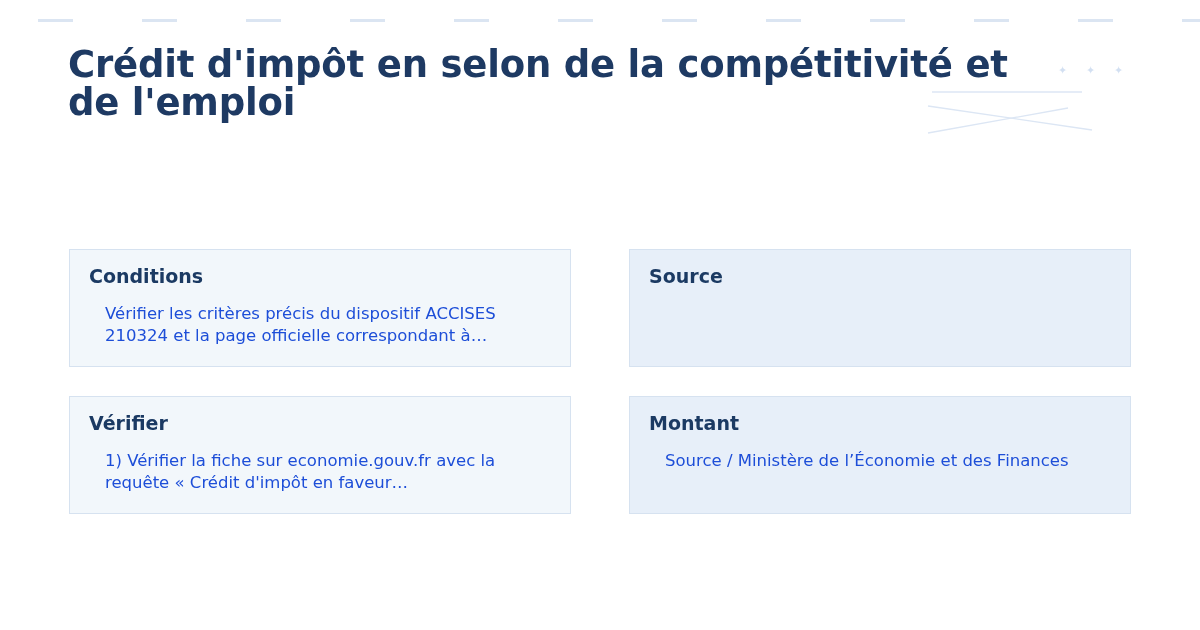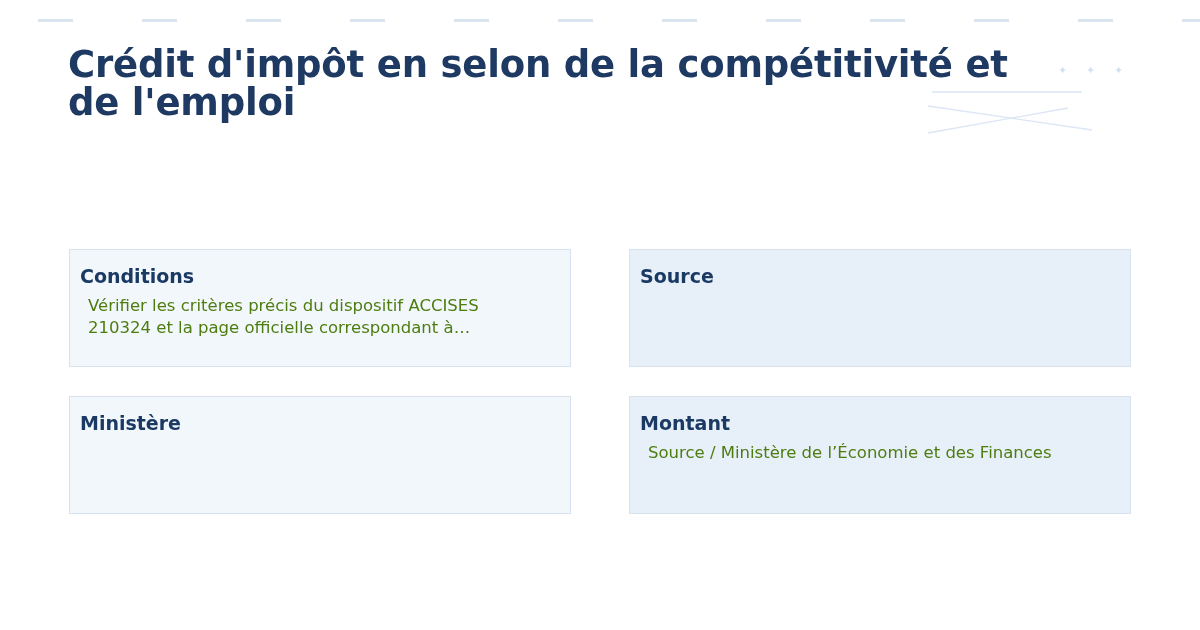--- a/index.html
+++ b/index.html
@@ -84,39 +84,39 @@
     width: 1062px;
     display: grid;
     grid-template-columns: 502px 502px;
     grid-column-gap: 58px;
     grid-row-gap: 29px;
   }
 
   .card {
     box-sizing: border-box;
     height: 118px;
-    padding: 15px 19px 14px 10px;
+    padding: 15px 19px 14px 19px;
     border: 1px solid #d6e2f0;
     overflow: hidden;
   }
   .card.tone-light  { background: #f2f7fb; }
   .card.tone-medium { background: #e7eff9; }
 
   .card-title {
     margin: 0 0 7px 0;
     font-size: 19px;
     line-height: 22px;
     font-weight: bold;
     color: #1b3a63;
   }
   .card-body {
-    margin: 8px;
+    margin: 16px;
     font-size: 16.5px;
     line-height: 22px;
-    color: #4d7c0f;
+    color: #1d4ed8;
     font-weight: normal;
   }
 </style>
 </head>
 <body>
 
 <div class="top-dashes">
     <span class="dash" style="left: 38px; background: rgb(219, 229, 242);"></span>
     <span class="dash" style="left: 142px; background: rgb(219, 229, 242);"></span>
     <span class="dash" style="left: 246px; background: rgb(219, 229, 242);"></span>
@@ -152,21 +152,22 @@
   <div class="card tone-light">
     <h2 class="card-title">Conditions</h2>
     <p class="card-body">Vérifier les critères précis du dispositif ACCISES 210324 et la page officielle correspondant à…</p>
   </div>
 
   <div class="card tone-medium">
     <h2 class="card-title">Source</h2>
   </div>
 
   <div class="card tone-light">
-    <h2 class="card-title">Ministère</h2>
+    <h2 class="card-title">Vérifier</h2>
+    <p class="card-body">1) Vérifier la fiche sur economie.gouv.fr avec la requête « Crédit d'impôt en faveur…</p>
   </div>
 
   <div class="card tone-medium">
     <h2 class="card-title">Montant</h2>
     <p class="card-body">Source / Ministère de l’Économie et des Finances</p>
   </div>
 
 </div>
 
 </body></html>

